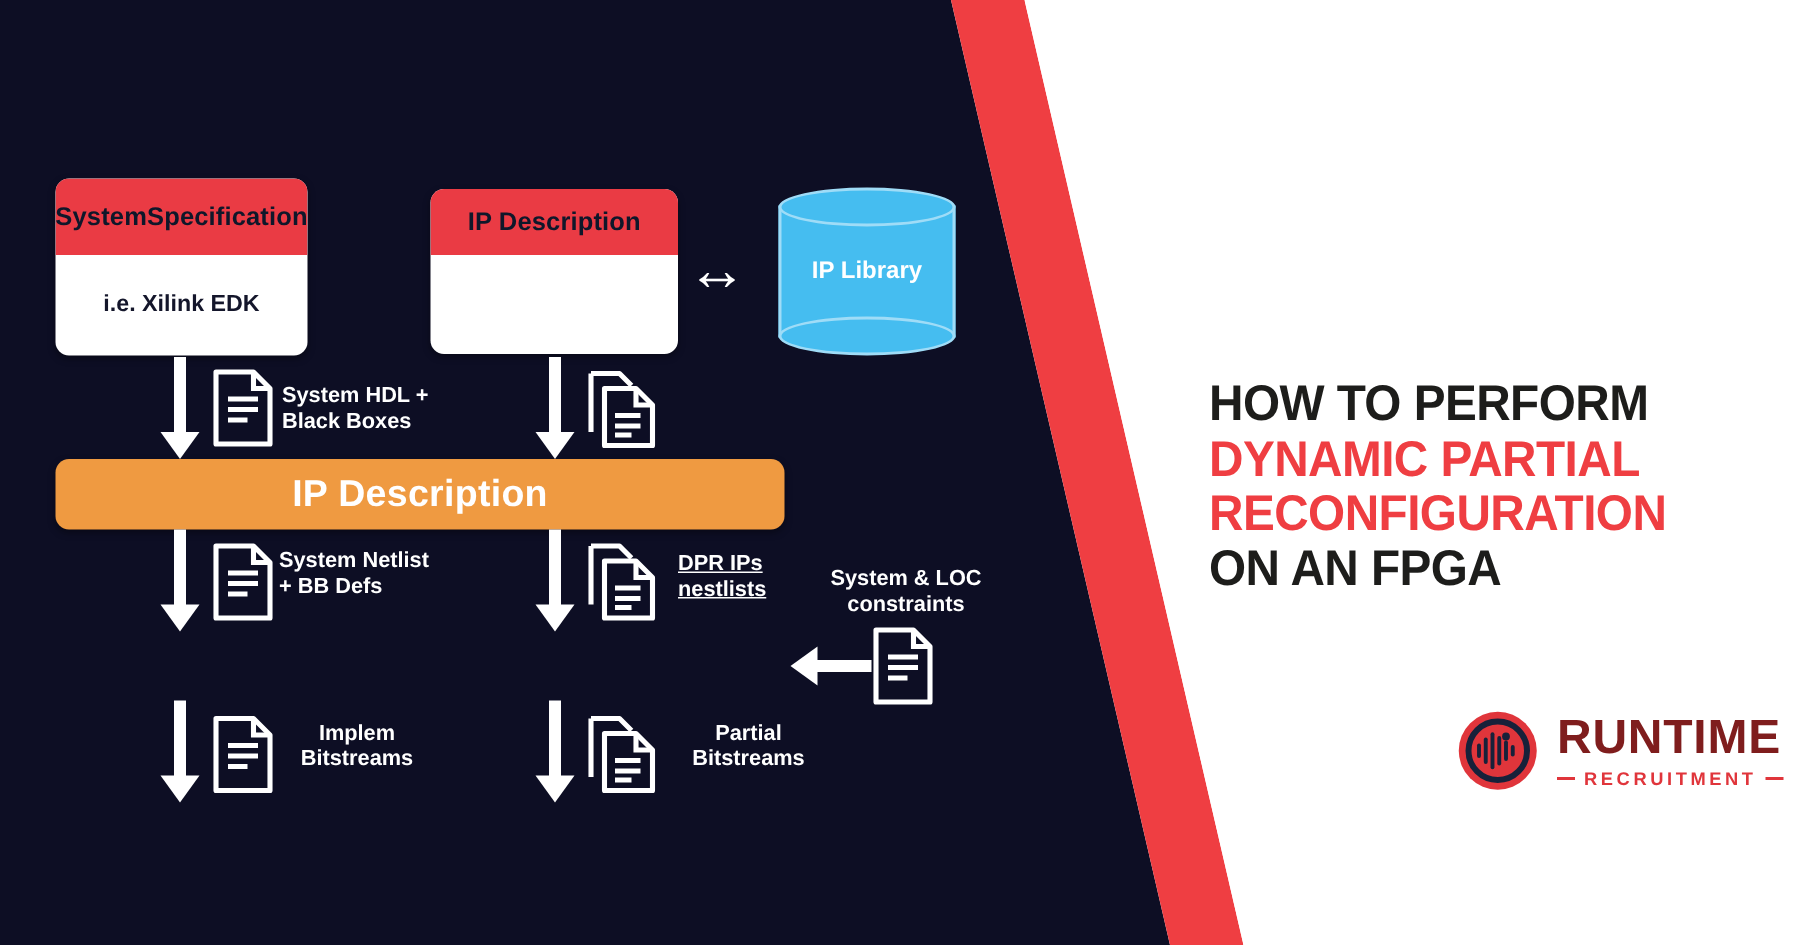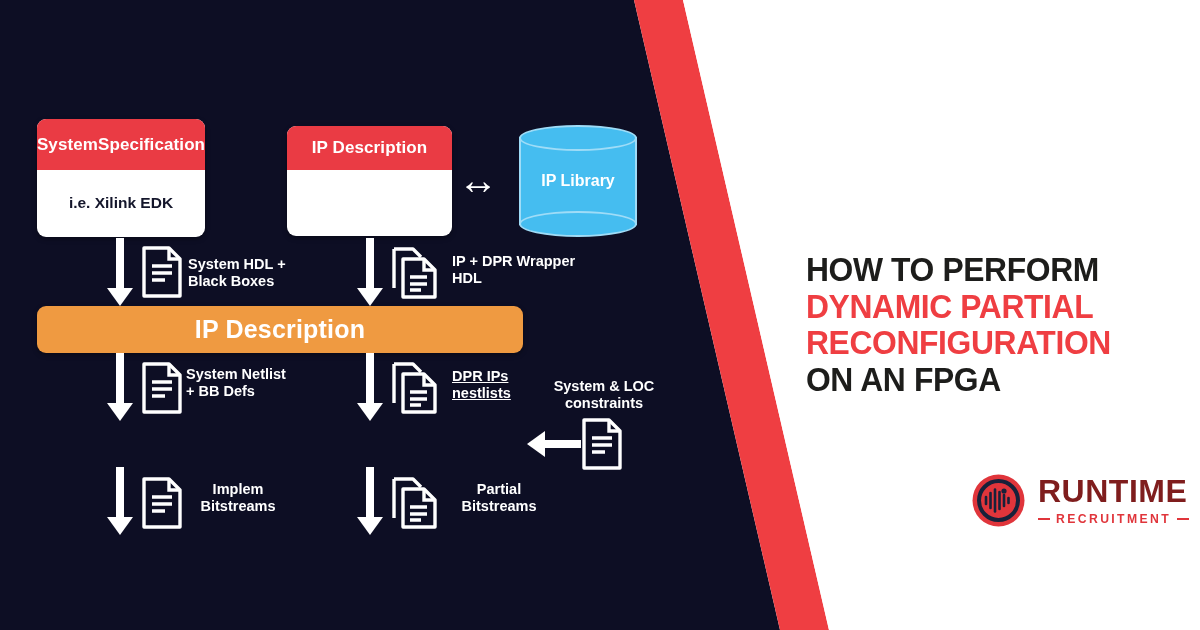--- a/index.html
+++ b/index.html
@@ -35,21 +35,21 @@
   .card {
     position:absolute;
     background:#ffffff;
     border-radius:9px;
     overflow:hidden;
     box-shadow:0 2px 5px rgba(0,0,0,.35);
     display:flex; flex-direction:column;
   }
   .card-head {
     background:#ea3b44;
-    color:#ffffff;
+    color:#0f172a;
     font-weight:bold;
     text-align:center;
     display:flex; align-items:center; justify-content:center;
     line-height:1.12;
     letter-spacing:.1px;
   }
   .card-body {
     flex:1;
     color:#14162b;
     font-weight:bold;
@@ -214,24 +214,20 @@
     <div class="docicon" style="left:391px; top:246px; width:50px; height:54px;">
       <svg width="50" height="54" viewBox="0 0 50 54">
           <g fill="none" stroke="#ffffff" stroke-width="3.4">
         <path d="M3 3 H22 L30 11" stroke-linejoin="round"></path>
         <path d="M3 3 V42"></path>
         <path d="M12 13 H33 L44 24 V51 H12 Z" stroke-linejoin="round"></path>
         <path d="M33 13 V24 H44"></path>
         <path d="M19 31 H36 M19 38 H36 M19 44 H30"></path>
           </g>
         </svg>
-    </div>
-    <div class="lbl" style="left:452px; top:253px; width:165px; text-align:left;">
-      <span>IP + DPR Wrapper</span><br>
-      <span>HDL</span>
     </div>
 
     <div class="bar" id="bar-ipdesc">IP Description</div>
 
     <div class="arrow-down" style="left:105px; top:353px; width:30px; height:68px;">
       <div class="shaft" style="height:52px;"></div>
         <div class="head"></div>
     </div>
     <div class="arrow-down" style="left:355px; top:353px; width:30px; height:68px;">
       <div class="shaft" style="height:52px;"></div>

